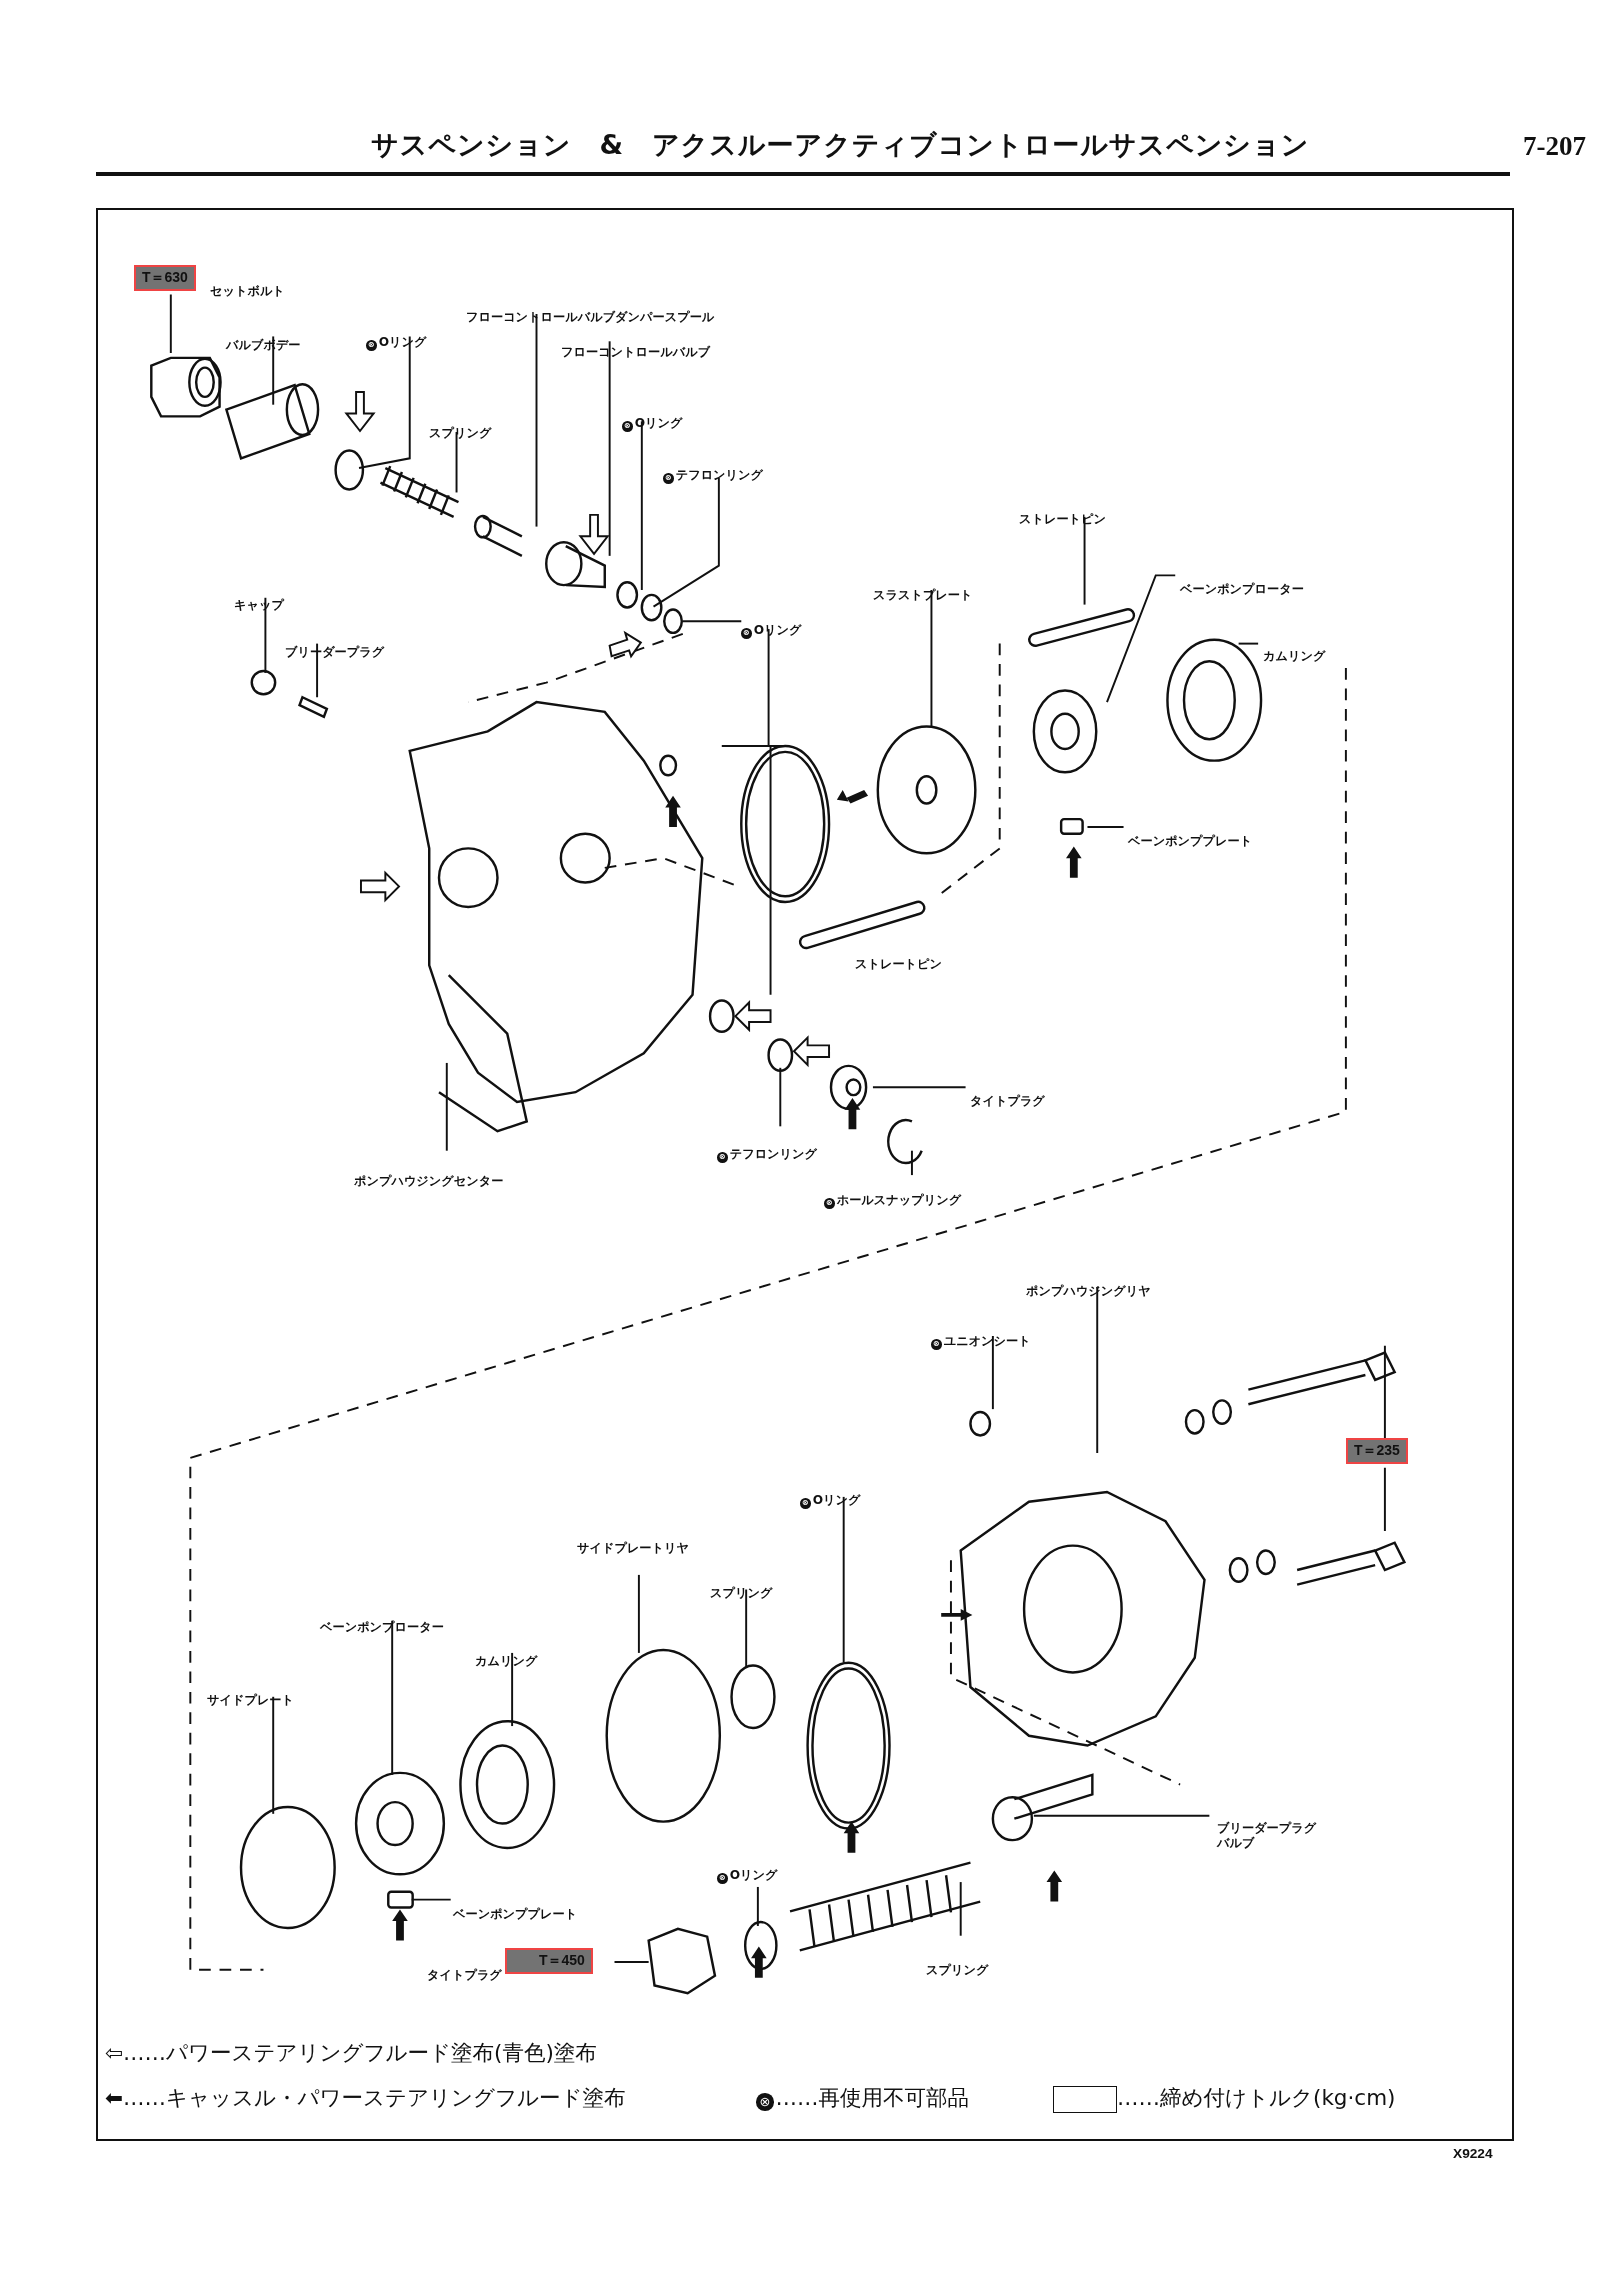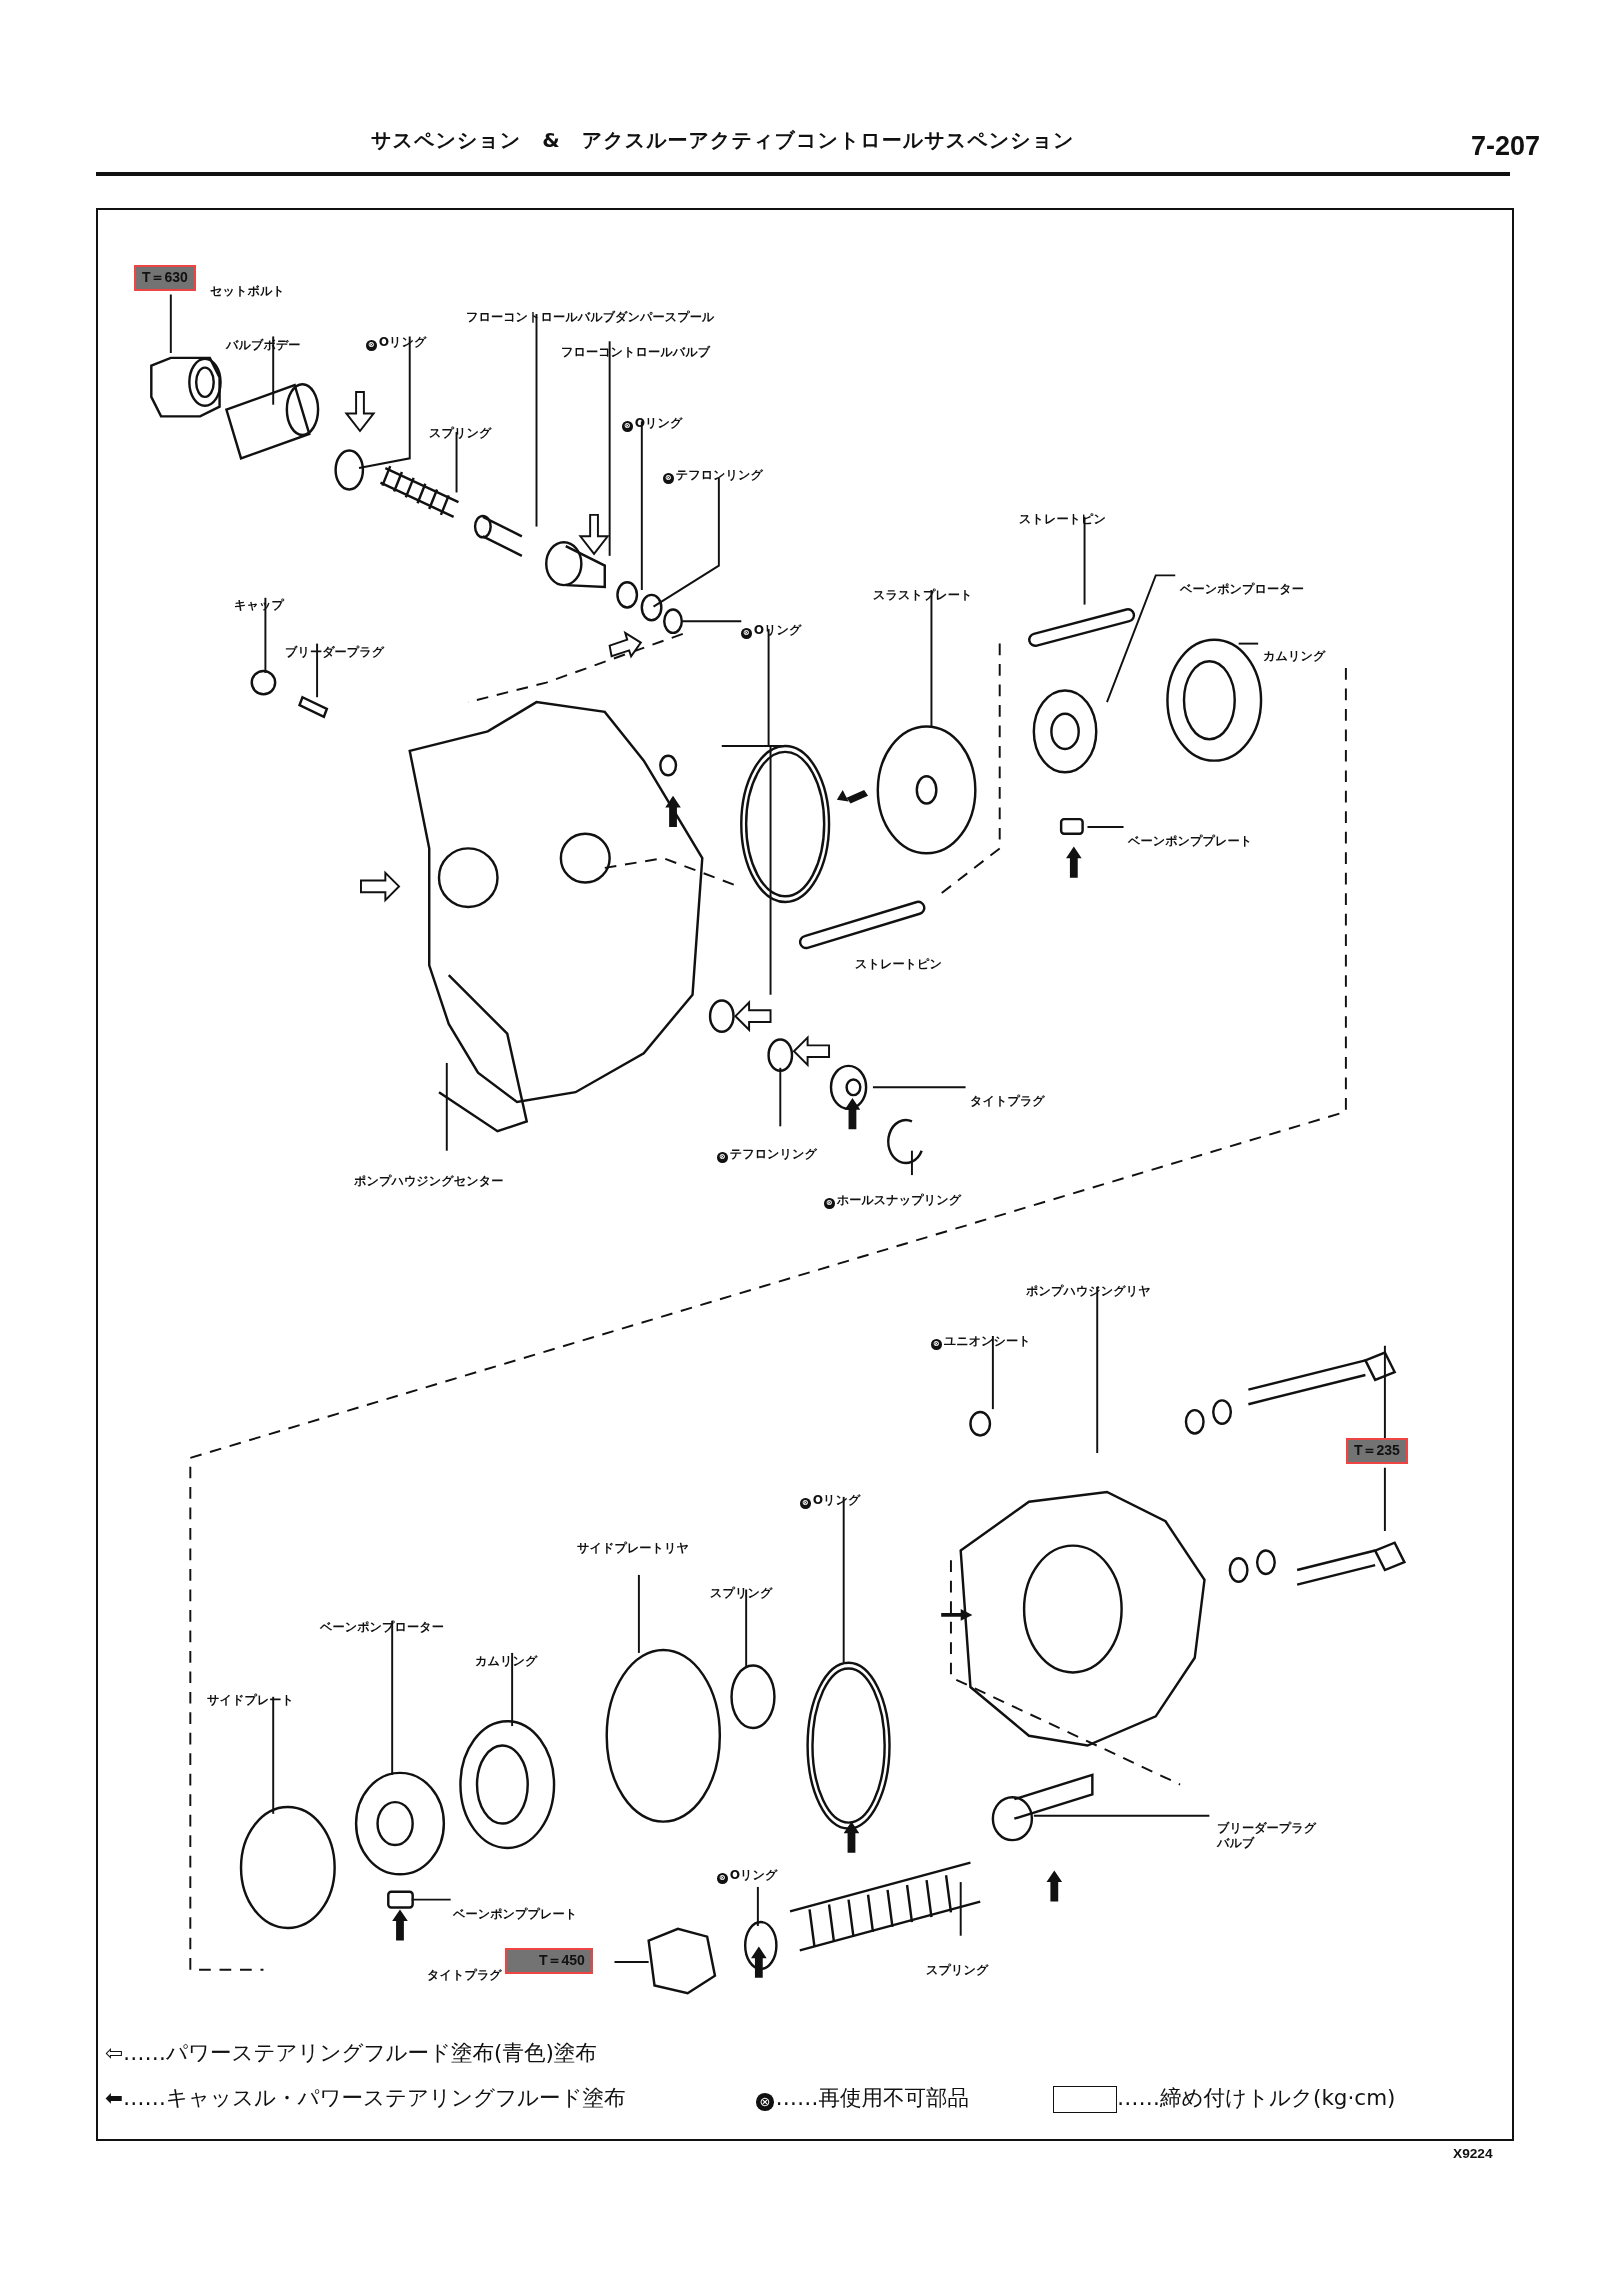--- a/index.html
+++ b/index.html
@@ -1,18 +1,18 @@
 <!DOCTYPE html>
 <html><head>
 <meta charset="utf-8">
 <style>
   html,body{margin:0;padding:0;background:#fff;}
   body{width:1623px;height:2278px;position:relative;overflow:hidden;font-family:"DejaVu Sans",sans-serif;color:#111;}
-  .hdr-title{position:absolute;left:371px;top:127px;font-size:20px;font-weight:bold;letter-spacing:1px;}
-  .hdr-page{position:absolute;left:1471px;top:131px;font-size:27px;font-weight:bold;font-family:Liberation Sans, sans-serif;}
+  .hdr-title{position:absolute;left:371px;top:127px;font-size:27px;font-weight:bold;letter-spacing:1px;}
+  .hdr-page{position:absolute;left:1523px;top:131px;font-size:27px;font-weight:bold;font-family:Liberation Serif, serif;}
   .hdr-rule{position:absolute;left:96px;top:172px;width:1414px;height:3.9px;background:#111;}
   .frame{position:absolute;left:96px;top:208px;width:1418px;height:1933px;border:2px solid #111;box-sizing:border-box;}
   .doc-id{position:absolute;left:1453px;top:2146px;font-size:13.7px;font-weight:bold;font-family:"Liberation Sans",sans-serif;}
   svg.art{position:absolute;left:0;top:0;}
   .lbl{position:absolute;font-size:12.2px;font-weight:bold;white-space:nowrap;line-height:1;margin-top:14px;}
   .nr{display:inline-block;width:10.7px;height:10.7px;border-radius:50%;background:#111;color:#fff;font-size:7.8px;text-align:center;line-height:10.7px;margin-right:2px;vertical-align:-1px;}
   .tq{position:absolute;border:2px solid #ef4444;padding:2px 5.9px;font-size:14px;font-weight:bold;font-family:"Liberation Sans",sans-serif;background:#737373;white-space:nowrap;}
   .legend{position:absolute;font-size:21.5px;white-space:nowrap;}
   .legend .box{display:inline-block;width:62px;height:25px;border:1.5px solid #111;vertical-align:middle;}
   .legend .arrow{font-size:21.5px;}

